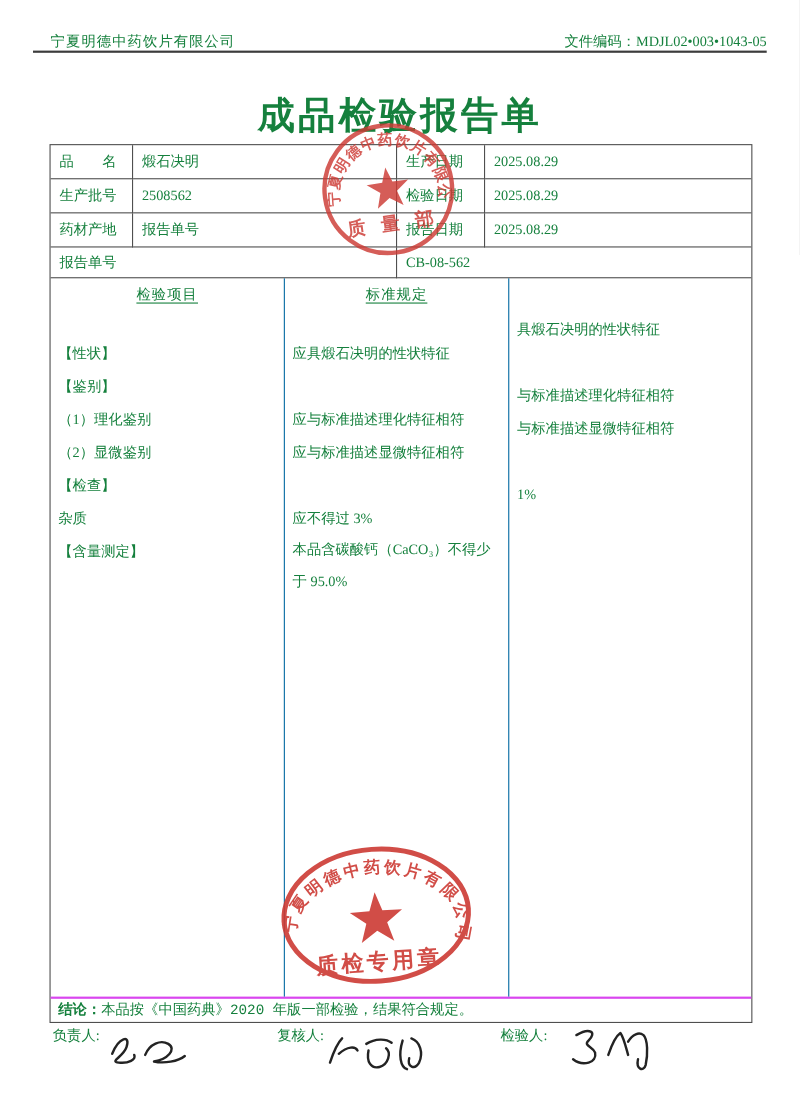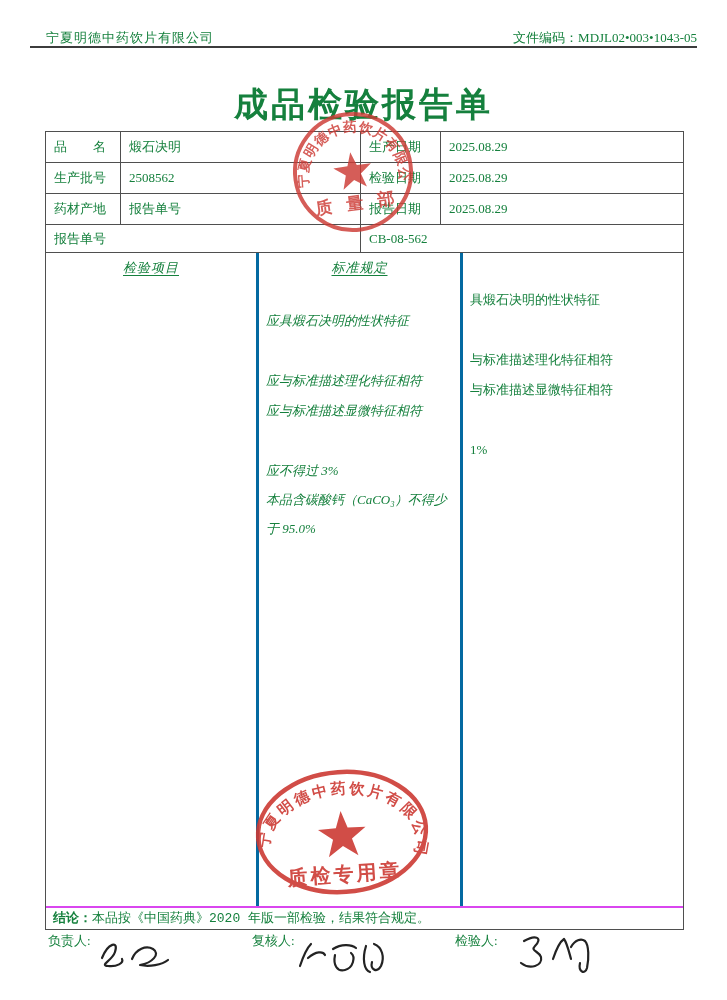--- a/index.html
+++ b/index.html
@@ -35,21 +35,21 @@
     padding-left:8px; border-bottom:1px solid #4f4f4f;
     white-space:nowrap; overflow:hidden;
   }
   .info-grid .cell.bR { border-right:1px solid #4f4f4f; }
   .info-grid .cell.last { height:28px; line-height:27px; }
   .info-grid .span2a { grid-column:1 / 3; }
   .info-grid .span2b { grid-column:3 / 5; }
   
   .main-grid { display:grid; grid-template-columns:213px 204px 222px; }
   .main-col { box-sizing:border-box; min-height:653px; padding-top:6px; }
-  .main-col.bR { border-right:3px solid #0369a1;font-style:italic; }
+  .main-col.bR { border-right:1px solid #0369a1; }
   .col-head { text-align:center; height:21px; }
   .col-head span { text-decoration:underline; text-underline-offset:3px; letter-spacing:1px; }
   .col-body { margin-top:26px; }
   .cell-line {
     box-sizing:border-box; height:30px; line-height:30px;
     padding-left:7px; white-space:nowrap;
   }
   .cell-line.wrap {
     height:auto; min-height:30px; line-height:28.5px; white-space:normal;
     padding-right:4px;
@@ -106,20 +106,29 @@
       <div class="cell">2025.08.29</div>
 
       <div class="cell bR span2a last">报告单号</div>
       <div class="cell span2b last">CB-08-562</div>
     </div>
 
     <div class="main-grid">
 
       <div class="main-col bR">
         <div class="col-head"><span>检验项目</span></div>
+        <div class="col-body">
+          <div class="cell-line">【性状】</div>
+          <div class="cell-line">【鉴别】</div>
+          <div class="cell-line">（1）理化鉴别</div>
+          <div class="cell-line">（2）显微鉴别</div>
+          <div class="cell-line">【检查】</div>
+          <div class="cell-line">杂质</div>
+          <div class="cell-line">【含量测定】</div>
+        </div>
       </div>
 
       <div class="main-col bR">
         <div class="col-head"><span>标准规定</span></div>
         <div class="col-body">
           <div class="cell-line">应具煅石决明的性状特征</div>
           <div class="cell-line"></div>
           <div class="cell-line">应与标准描述理化特征相符</div>
           <div class="cell-line">应与标准描述显微特征相符</div>
           <div class="cell-line"></div>

